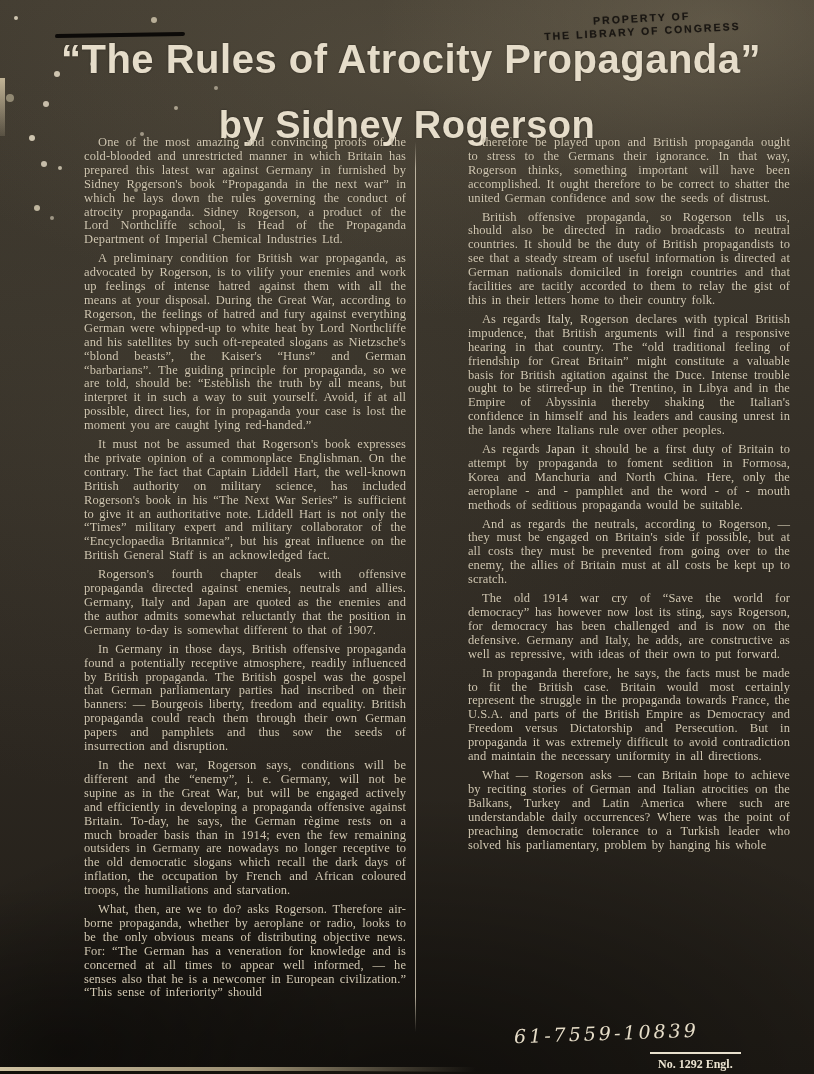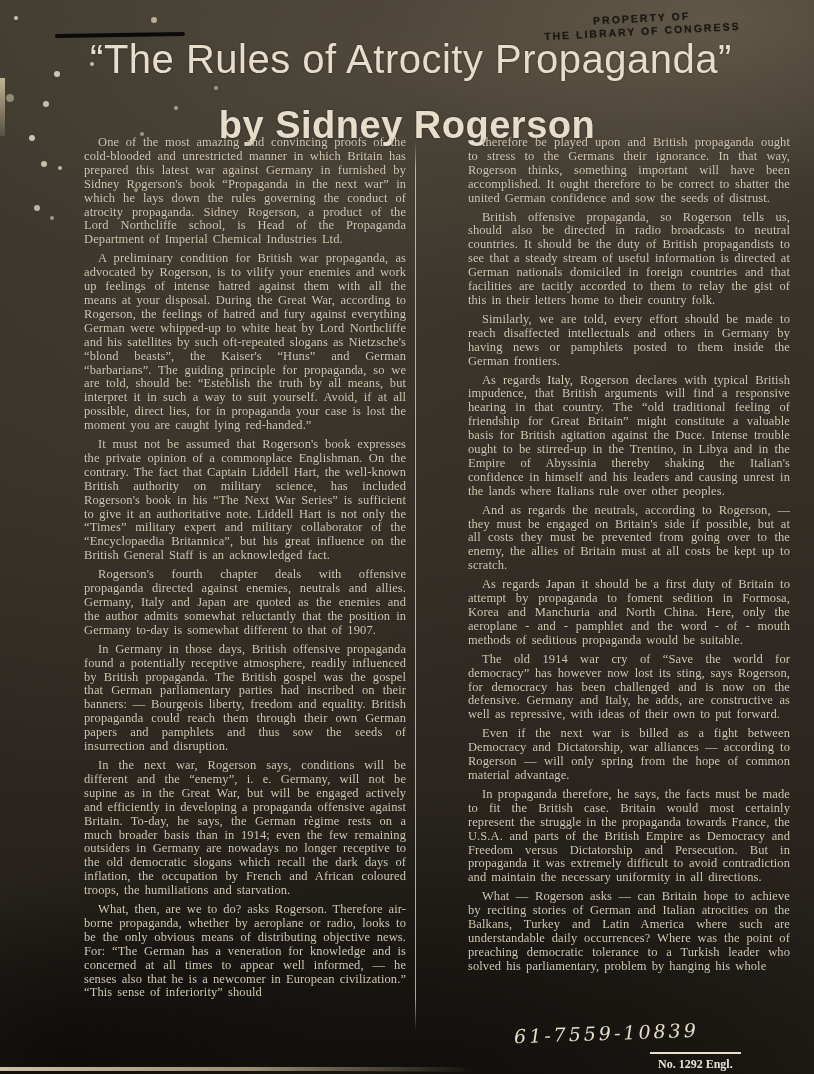--- a/index.html
+++ b/index.html
@@ -49,21 +49,21 @@
   .stamp { position:absolute; left:522px; top:12px; width:240px; text-align:center;
     transform:rotate(-3deg);
     font-family:"Liberation Sans", sans-serif;
     color:rgba(22,19,15,0.9);
     text-shadow:0 0 1px rgba(0,0,0,0.4);
     font-size:10.5px; letter-spacing:2px; line-height:13px; font-weight:bold; }
 
   
   .header { position:absolute; top:36px; left:0; width:100%; text-align:center;
     font-family:"Liberation Sans", sans-serif; color:#e6ddca; }
-  .title { font-size:40px; font-weight:normal; letter-spacing:0.5px; line-height:46px;
+  .title { font-size:40px; font-weight:bold; letter-spacing:0.5px; line-height:46px;
     text-shadow:0 0 2px rgba(0,0,0,0.5);padding-left:8px; }
   .byline { font-size:38px; font-weight:bold; margin-top:22px; letter-spacing:0.5px;
     text-shadow:0 0 2px rgba(0,0,0,0.5); }
 
   
   .columns { position:absolute; top:136px; left:40px; width:750px; min-height:896px;
     display:flex; }
   .col { width:366px; color:#d2c8b2; font-size:12.5px; line-height:13.9px;
     text-align:justify; word-spacing:1.8px; letter-spacing:0.1px;
     text-shadow:0 0 1px rgba(0,0,0,0.35);margin-left:44px; }
@@ -113,26 +113,24 @@
       <p>In Germany in those days, British offensive propaganda found a potentially receptive atmosphere, readily influenced by British propaganda. The British gospel was the gospel that German parliamentary parties had inscribed on their banners: — Bourgeois liberty, freedom and equality. British propaganda could reach them through their own German papers and pamphlets and thus sow the seeds of insurrection and disruption.</p>
       <p>In the next war, Rogerson says, conditions will be different and the “enemy”, i. e. Germany, will not be supine as in the Great War, but will be engaged actively and efficiently in developing a propaganda offensive against Britain. To-day, he says, the German règime rests on a much broader basis than in 1914; even the few remaining outsiders in Germany are nowadays no longer receptive to the old democratic slogans which recall the dark days of inflation, the occupation by French and African coloured troops, the humiliations and starvation.</p>
       <p>What, then, are we to do? asks Rogerson. Therefore air-borne propaganda, whether by aeroplane or radio, looks to be the only obvious means of distributing objective news. For: “The German has a veneration for knowledge and is concerned at all times to appear well informed, — he senses also that he is a newcomer in European civilization.” “This sense of inferiority” should</p>
     </div>
 
     <div class="divider"></div>
 
     <div class="col">
       <p>therefore be played upon and British propaganda ought to stress to the Germans their ignorance. In that way, Rogerson thinks, something important will have been accomplished. It ought therefore to be correct to shatter the united German confidence and sow the seeds of distrust.</p>
       <p>British offensive propaganda, so Rogerson tells us, should also be directed in radio broadcasts to neutral countries. It should be the duty of British propagandists to see that a steady stream of useful information is directed at German nationals domiciled in foreign countries and that facilities are tacitly accorded to them to relay the gist of this in their letters home to their country folk.</p>
-      <p>Similarly, we are told, every effort should be made to reach disaffected intellectuals and others in Germany by having news or pamphlets posted to them inside the German frontiers.</p>
       <p><span>As regards </span><b>Italy,</b><span> Rogerson declares with typical British impudence, that British arguments will find a responsive hearing in that country. The “old traditional feeling of friendship for Great Britain” might constitute a valuable basis for British agitation against the Duce. Intense trouble ought to be stirred-up in the Trentino, in Libya and in the Empire of Abyssinia thereby shaking the Italian's confidence in himself and his leaders and causing unrest in the lands where Italians rule over other peoples.</span></p>
+      <p><span>As regards </span><b>Japan</b><span> it should be a first duty of Britain to attempt by propaganda to foment sedition in Formosa, Korea and Manchuria and North China. Here, only the aeroplane - and - pamphlet and the word - of - mouth methods of seditious propaganda would be suitable.</span></p>
       <p>And as regards the neutrals, according to Rogerson, — they must be engaged on Britain's side if possible, but at all costs they must be prevented from going over to the enemy, the allies of Britain must at all costs be kept up to scratch.</p>
-      <p><span>As regards </span><b>Japan</b><span> it should be a first duty of Britain to attempt by propaganda to foment sedition in Formosa, Korea and Manchuria and North China. Here, only the aeroplane - and - pamphlet and the word - of - mouth methods of seditious propaganda would be suitable.</span></p>
       <p>The old 1914 war cry of “Save the world for democracy” has however now lost its sting, says Rogerson, for democracy has been challenged and is now on the defensive. Germany and Italy, he adds, are constructive as well as repressive, with ideas of their own to put forward.</p>
-      <p>Even if the next war is billed as a fight between Democracy and Dictatorship, war alliances — according to Rogerson — will only spring from the hope of common material advantage.</p>
       <p>In propaganda therefore, he says, the facts must be made to fit the British case. Britain would most certainly represent the struggle in the propaganda towards France, the U.S.A. and parts of the British Empire as Democracy and Freedom versus Dictatorship and Persecution. But in propaganda it was extremely difficult to avoid contradiction and maintain the necessary uniformity in all directions.</p>
       <p>What — Rogerson asks — can Britain hope to achieve by reciting stories of German and Italian atrocities on the Balkans, Turkey and Latin America where such are understandable daily occurrences? Where was the point of preaching democratic tolerance to a Turkish leader who solved his parliamentary, problem by hanging his whole</p>
     </div>
   </div>
 
   <div class="handwritten">61-7559-10839</div>
   <div class="print-code">No. 1292 Engl.</div>
 
 </div>
 

